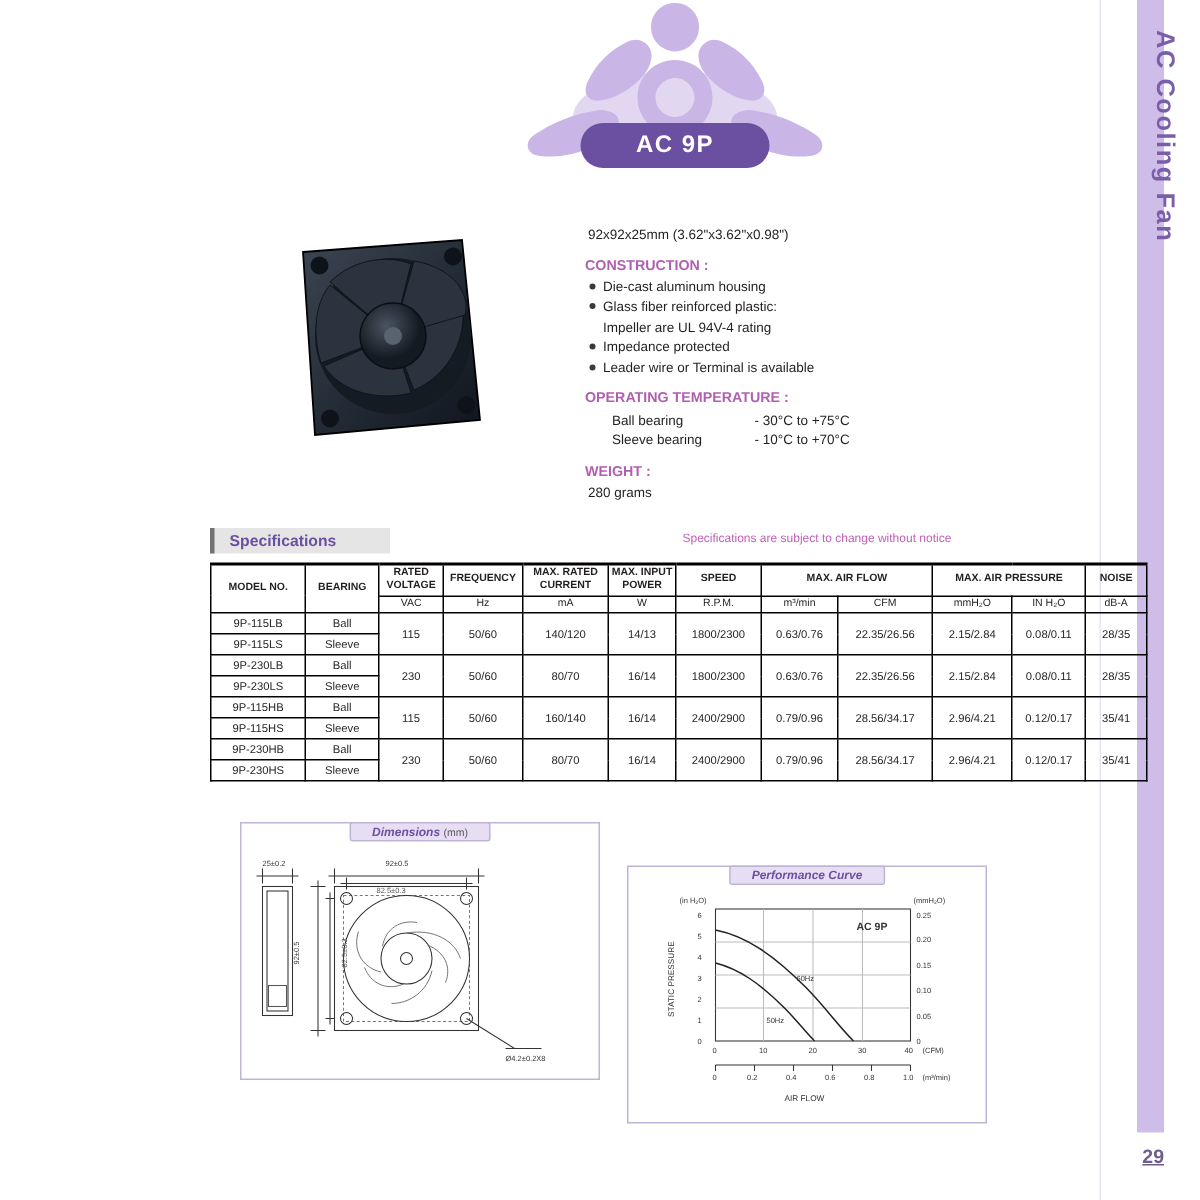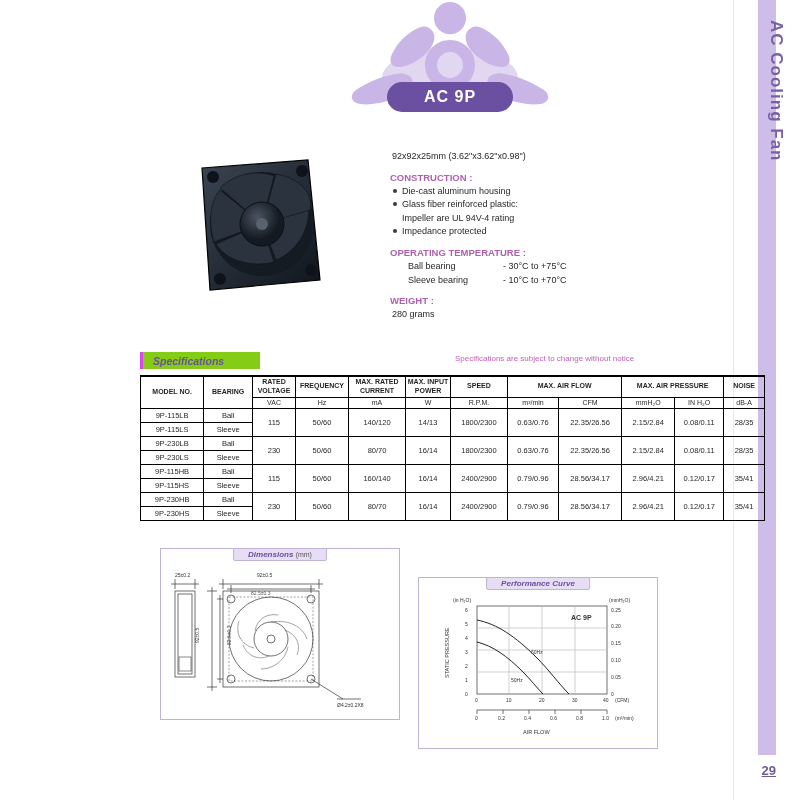--- a/index.html
+++ b/index.html
@@ -55,22 +55,22 @@
   .bullet{position:relative;padding-left:10px;margin-left:2px;}
   .bullet:before{content:"";position:absolute;left:1px;top:4px;width:4px;height:4px;border-radius:50%;background:#3a3a3a;}
   .temp-row{display:flex;margin-left:18px;}
   .temp-row .t1{width:95px;}
   .temp-row .t2{flex:1;}
 
   
   .spec-title-wrap{position:absolute;left:140px;top:352px;width:640px;height:18px;}
   .spec-tab{
     position:absolute;left:0;top:0;width:120px;height:17px;
-    background:#84cc16;border-left:3px solid #d946ef;
-    color:#6b4fa0;font-size:10.5px;font-weight:bold;font-style:italic;
+    background:#e5e5e5;border-left:3px solid #737373;
+    color:#6b4fa0;font-size:10.5px;font-weight:bold;
     display:flex;align-items:center;padding-left:10px;box-sizing:border-box;
   }
   .spec-note{
     position:absolute;left:315px;top:2px;color:#c060b8;font-size:8px;
   }
   table.spec{
     position:absolute;left:140px;top:375px;width:625px;
     border-collapse:collapse;font-size:7.5px;table-layout:fixed;
   }
   table.spec th,table.spec td{
@@ -155,20 +155,21 @@
   </div>
 
   <div class="specs-text">
     <div class="sv-line">92x92x25mm (3.62"x3.62"x0.98")</div>
 
     <div class="sv-head">CONSTRUCTION :</div>
     <div class="bullet">Die-cast aluminum housing</div>
     <div class="bullet">Glass fiber reinforced plastic:</div>
     <div style="margin-left:12px">Impeller are UL 94V-4 rating</div>
     <div class="bullet">Impedance protected</div>
+    <div class="bullet">Leader wire or Terminal is available</div>
 
     <div class="sv-head">OPERATING TEMPERATURE :</div>
     <div class="temp-row">
       <div class="t1">Ball bearing</div>
       <div class="t2">- 30°C to +75°C</div>
     </div>
     <div class="temp-row">
       <div class="t1">Sleeve bearing</div>
       <div class="t2">- 10°C to +70°C</div>
     </div>

